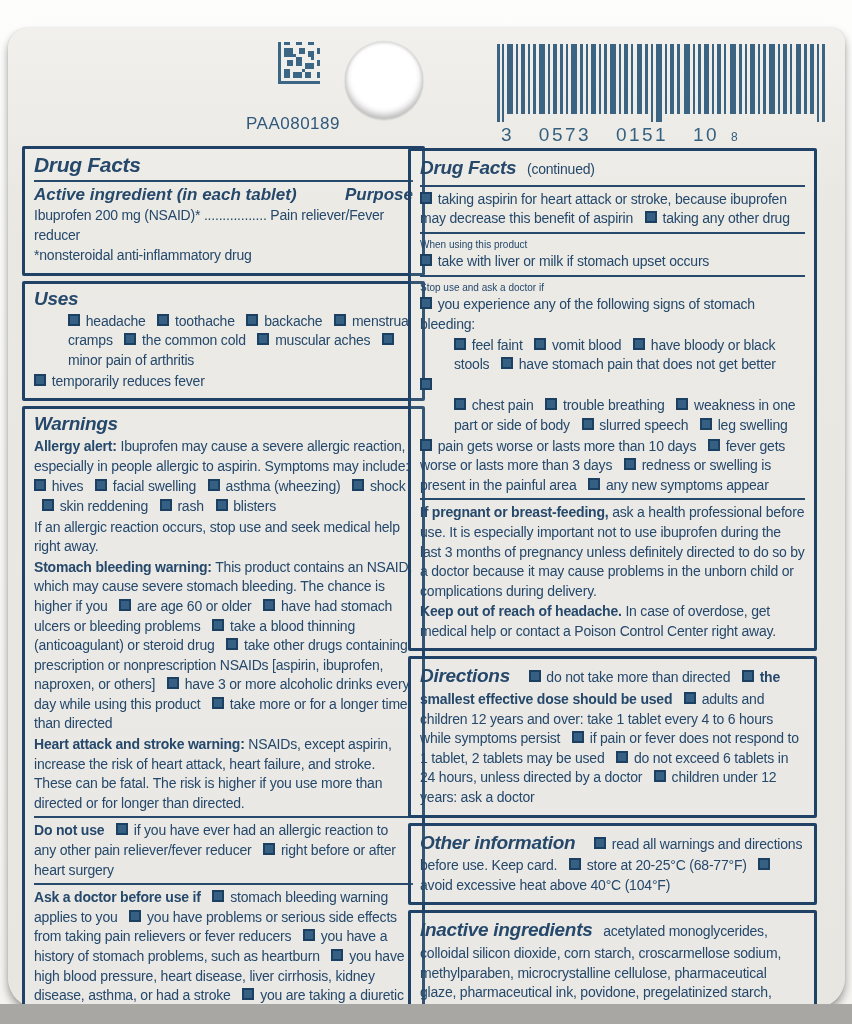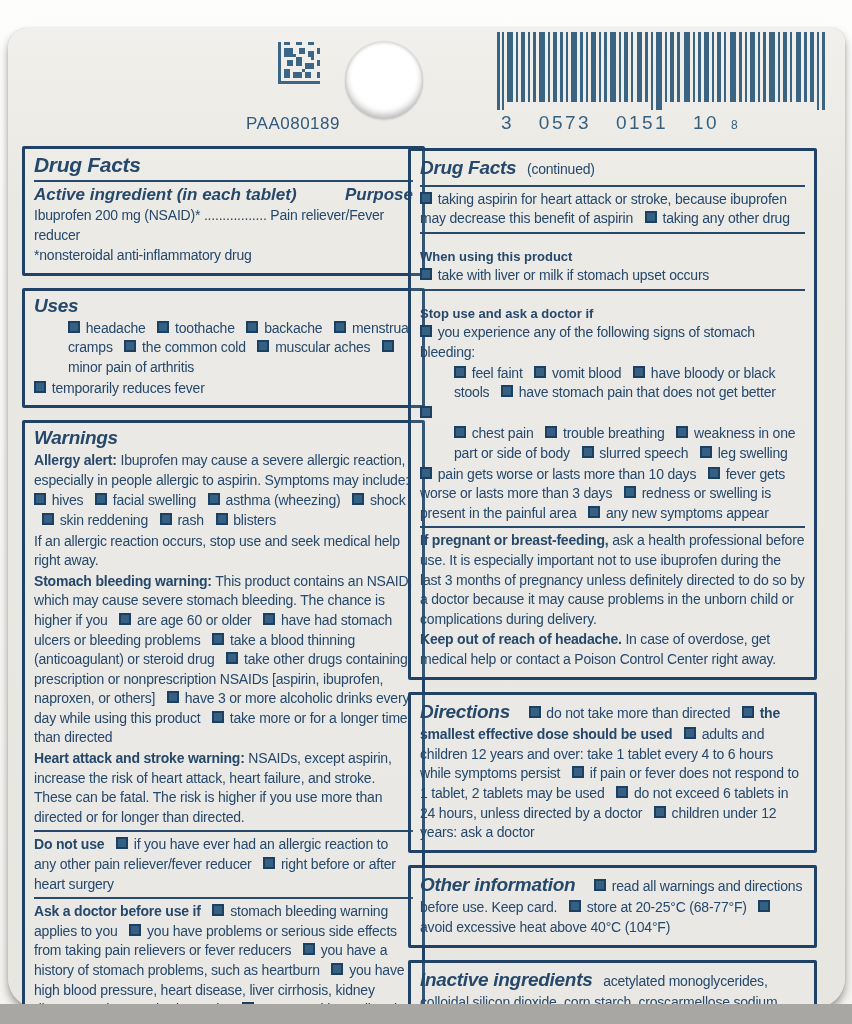--- a/index.html
+++ b/index.html
@@ -17,41 +17,41 @@
     box-shadow:0 5px 9px rgba(0,0,0,.38), 0 0 1px rgba(0,0,0,.3);
   }
   
   .dmx{position:absolute;left:270px;top:14px;width:42px;height:42px;}
   .hole{
     position:absolute;left:337px;top:13px;width:78px;height:78px;border-radius:50%;
     background:#fff;
     box-shadow:inset 0 -4px 7px rgba(0,0,0,.28), inset 0 2px 3px rgba(0,0,0,.12), 0 1px 2px rgba(0,0,0,.18);
   }
   .plate{position:absolute;left:238px;top:86px;font-size:17px;letter-spacing:.5px;color:#31597c;}
-  .barcode{position:absolute;left:489px;top:4px;width:312px;}
+  .barcode{position:absolute;left:489px;top:16px;width:312px;}
   .barcode svg{display:block;}
   .bdigits{margin-top:2px;padding-left:4px;font-size:19px;color:#35607f;letter-spacing:2.5px;word-spacing:17px;white-space:nowrap;}
   .bdig-sm{font-size:12px;margin-left:12px;letter-spacing:0;}
   
-  .col{position:absolute;display:flex;flex-direction:column;gap:12px;}
+  .col{position:absolute;display:flex;flex-direction:column;gap:5px;}
   .col-left{left:14px;top:118px;width:403px;height:862px;}
   .col-right{left:400px;top:120px;width:409px;height:872px;}
   .box{
     border:3px solid #1f4266;border-radius:2px;
     padding:3px 9px 6px 9px;background:rgba(255,255,255,.10);
   }
   .grow{flex:1 1 auto;}
   .rule{border-top:2px solid #27496b;margin:3px 0;}
   
   .t{font-size:14px;line-height:1.40;letter-spacing:-0.2px;margin:1px 0;}
   .b{font-weight:bold;}
   .h{font-weight:bold;font-style:italic;font-size:19px;letter-spacing:-0.3px;margin-right:7px;}
   .title{font-weight:bold;font-style:italic;font-size:21px;letter-spacing:-0.3px;margin:1px 0 2px 0;}
   .subtitle{font-weight:bold;font-style:italic;font-size:19px;letter-spacing:-0.3px;margin:1px 0 2px 0;}
-  .boldhead{font-weight:bold;font-size:13px;margin:14px 0 0 0;line-height:1.35;}
+  .boldhead{font-weight:normal;font-size:10px;margin:4px 0 0 0;line-height:1.35;}
   .hdr-row{display:flex;justify-content:space-between;font-weight:bold;font-style:italic;font-size:17px;margin:2px 0 1px 0;align-items:flex-end;}
   .sub{margin-left:34px;}
   .sq{
     display:inline-block;width:8px;height:8px;
     background:#356084;border:2px solid #1c4062;
     margin:0 2px 0 8px;vertical-align:0;
   }
   .t .sq:first-child, .t > span.sq:first-of-type{margin-left:0;}
 </style>
 </head>

